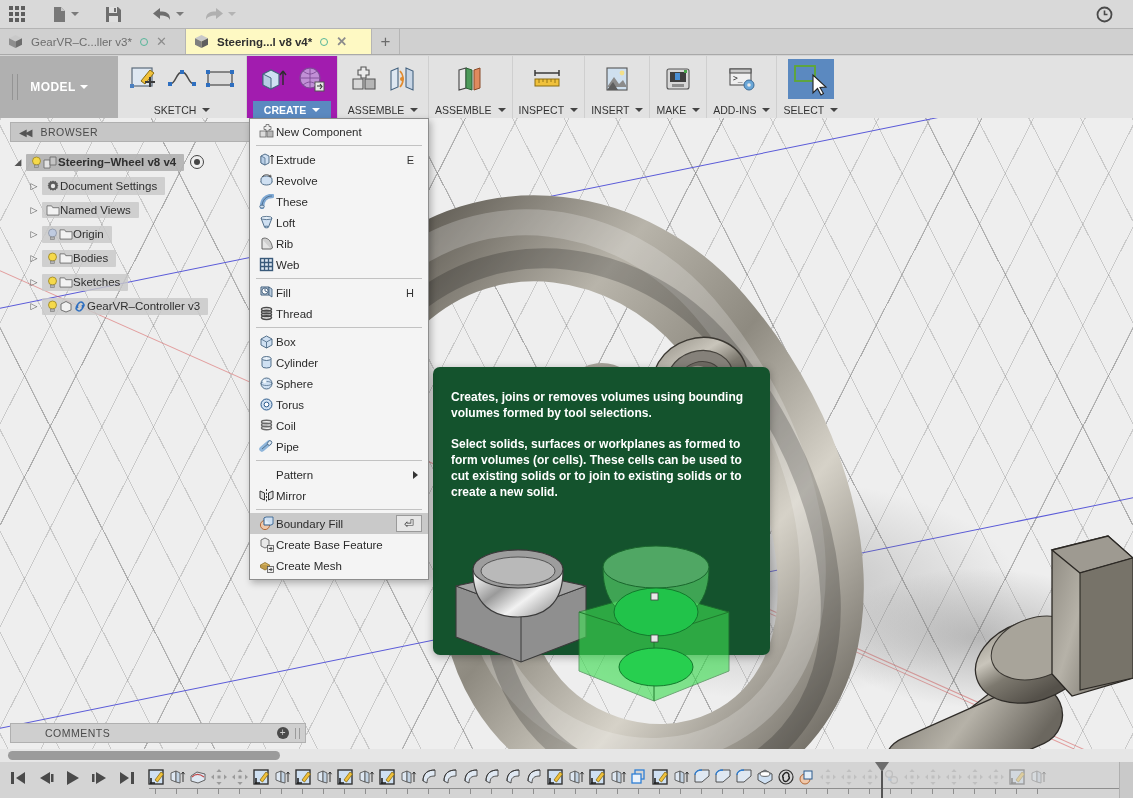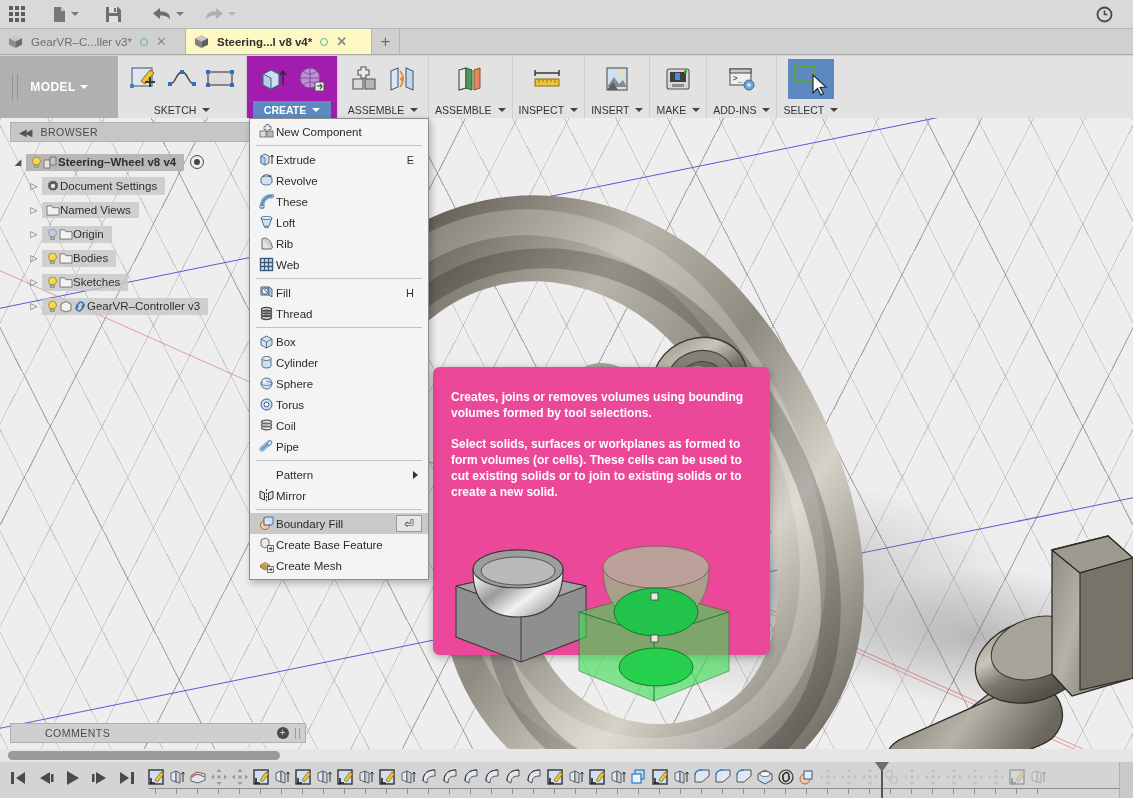--- a/index.html
+++ b/index.html
@@ -125,21 +125,21 @@
   .mitem .mkey { font-size:11px; color:#333; padding-right:8px; }
   .mitem .marrow { width:0;height:0;border-top:4px solid transparent;border-bottom:4px solid transparent;
                    border-left:5px solid #333; margin-right:4px;}
   .msep { height:1px; background:#c2c2c2; margin:3px 6px; }
   .mitem .enterbox { width:26px;height:17px;border:1px solid #9a9a9a;background:#e6e6e6;
                      display:flex;align-items:center;justify-content:center; font-size:12px; color:#333;}
 
   
   .tooltip {
     position:absolute; left:433px; top:367px; width:337px; height:288px;
-    background:#ec4899; border-radius:7px; z-index:35;
+    background:#14532d; border-radius:7px; z-index:35;
     box-shadow:0 2px 8px rgba(0,0,0,.3); padding:22px 18px 0 18px;
     color:#fff;
   }
   .tooltip p { font-size:12px; font-weight:bold; line-height:16px; }
   .tooltip p + p { margin-top:15px; }
   .tt-img { position:absolute; left:18px; top:152px; width:300px; height:205px; }
 
   
   .comments {
     position:absolute; left:10px; top:723px; width:296px; height:20px;

